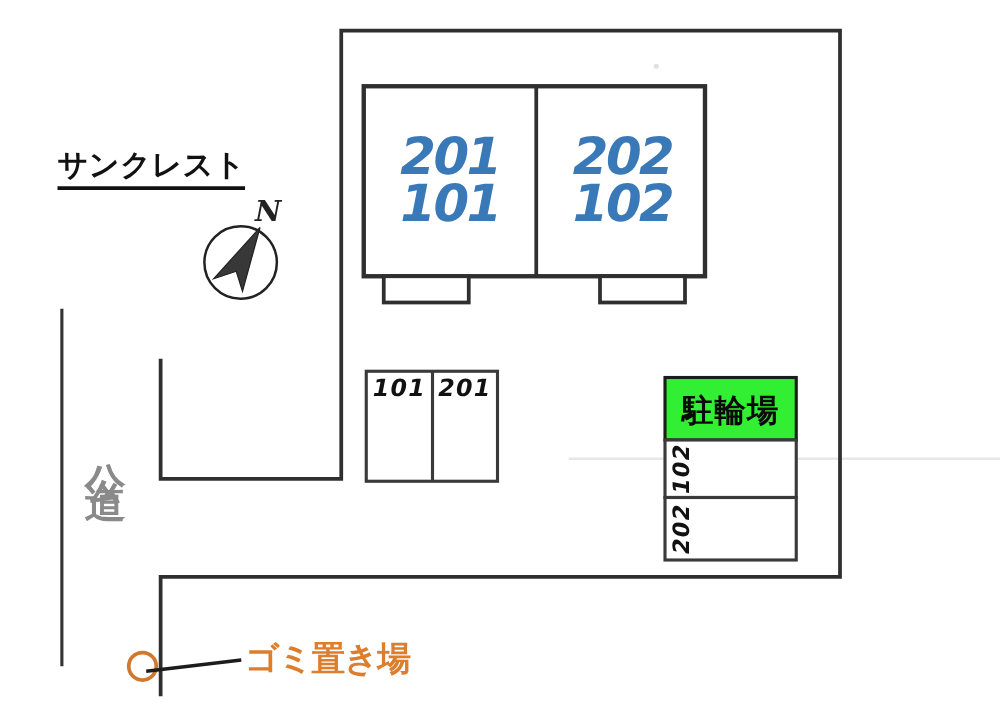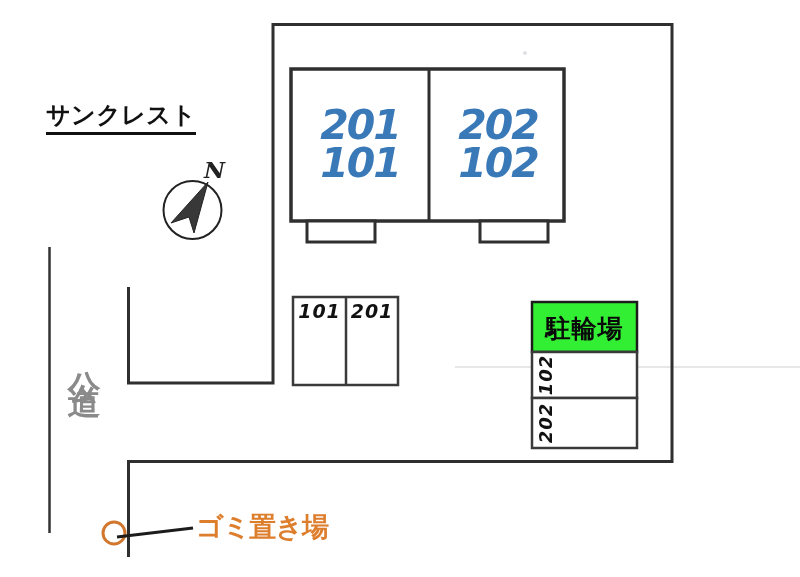--- a/index.html
+++ b/index.html
@@ -3,21 +3,21 @@
 <meta charset="utf-8">
 <style>
   html,body{margin:0;padding:0;background:#fff;}
   #plan{
     position:relative;width:800px;height:577px;background:#ffffff;overflow:hidden;
     font-family:"DejaVu Sans","Liberation Sans",sans-serif;
   }
   #plan svg{position:absolute;left:0;top:0;}
   .abs{position:absolute;white-space:nowrap;}
   .title{
-    left:46px;top:99px;font-size:24px;font-weight:bold;color:#111;
+    left:46px;top:116px;font-size:24px;font-weight:bold;color:#111;
     border-bottom:3px solid #111;padding-bottom:1px;letter-spacing:0.5px;
   }
   .n-label{
     left:204px;top:156px;font-size:23px;font-style:italic;font-weight:bold;
     font-family:"DejaVu Serif","Liberation Serif",serif;color:#222;
   }
   .unit-block{
     top:106px;width:138px;text-align:center;font-weight:bold;font-style:oblique;
     color:#3a79b8;font-size:41px;line-height:38px;letter-spacing:-2px;
   }

